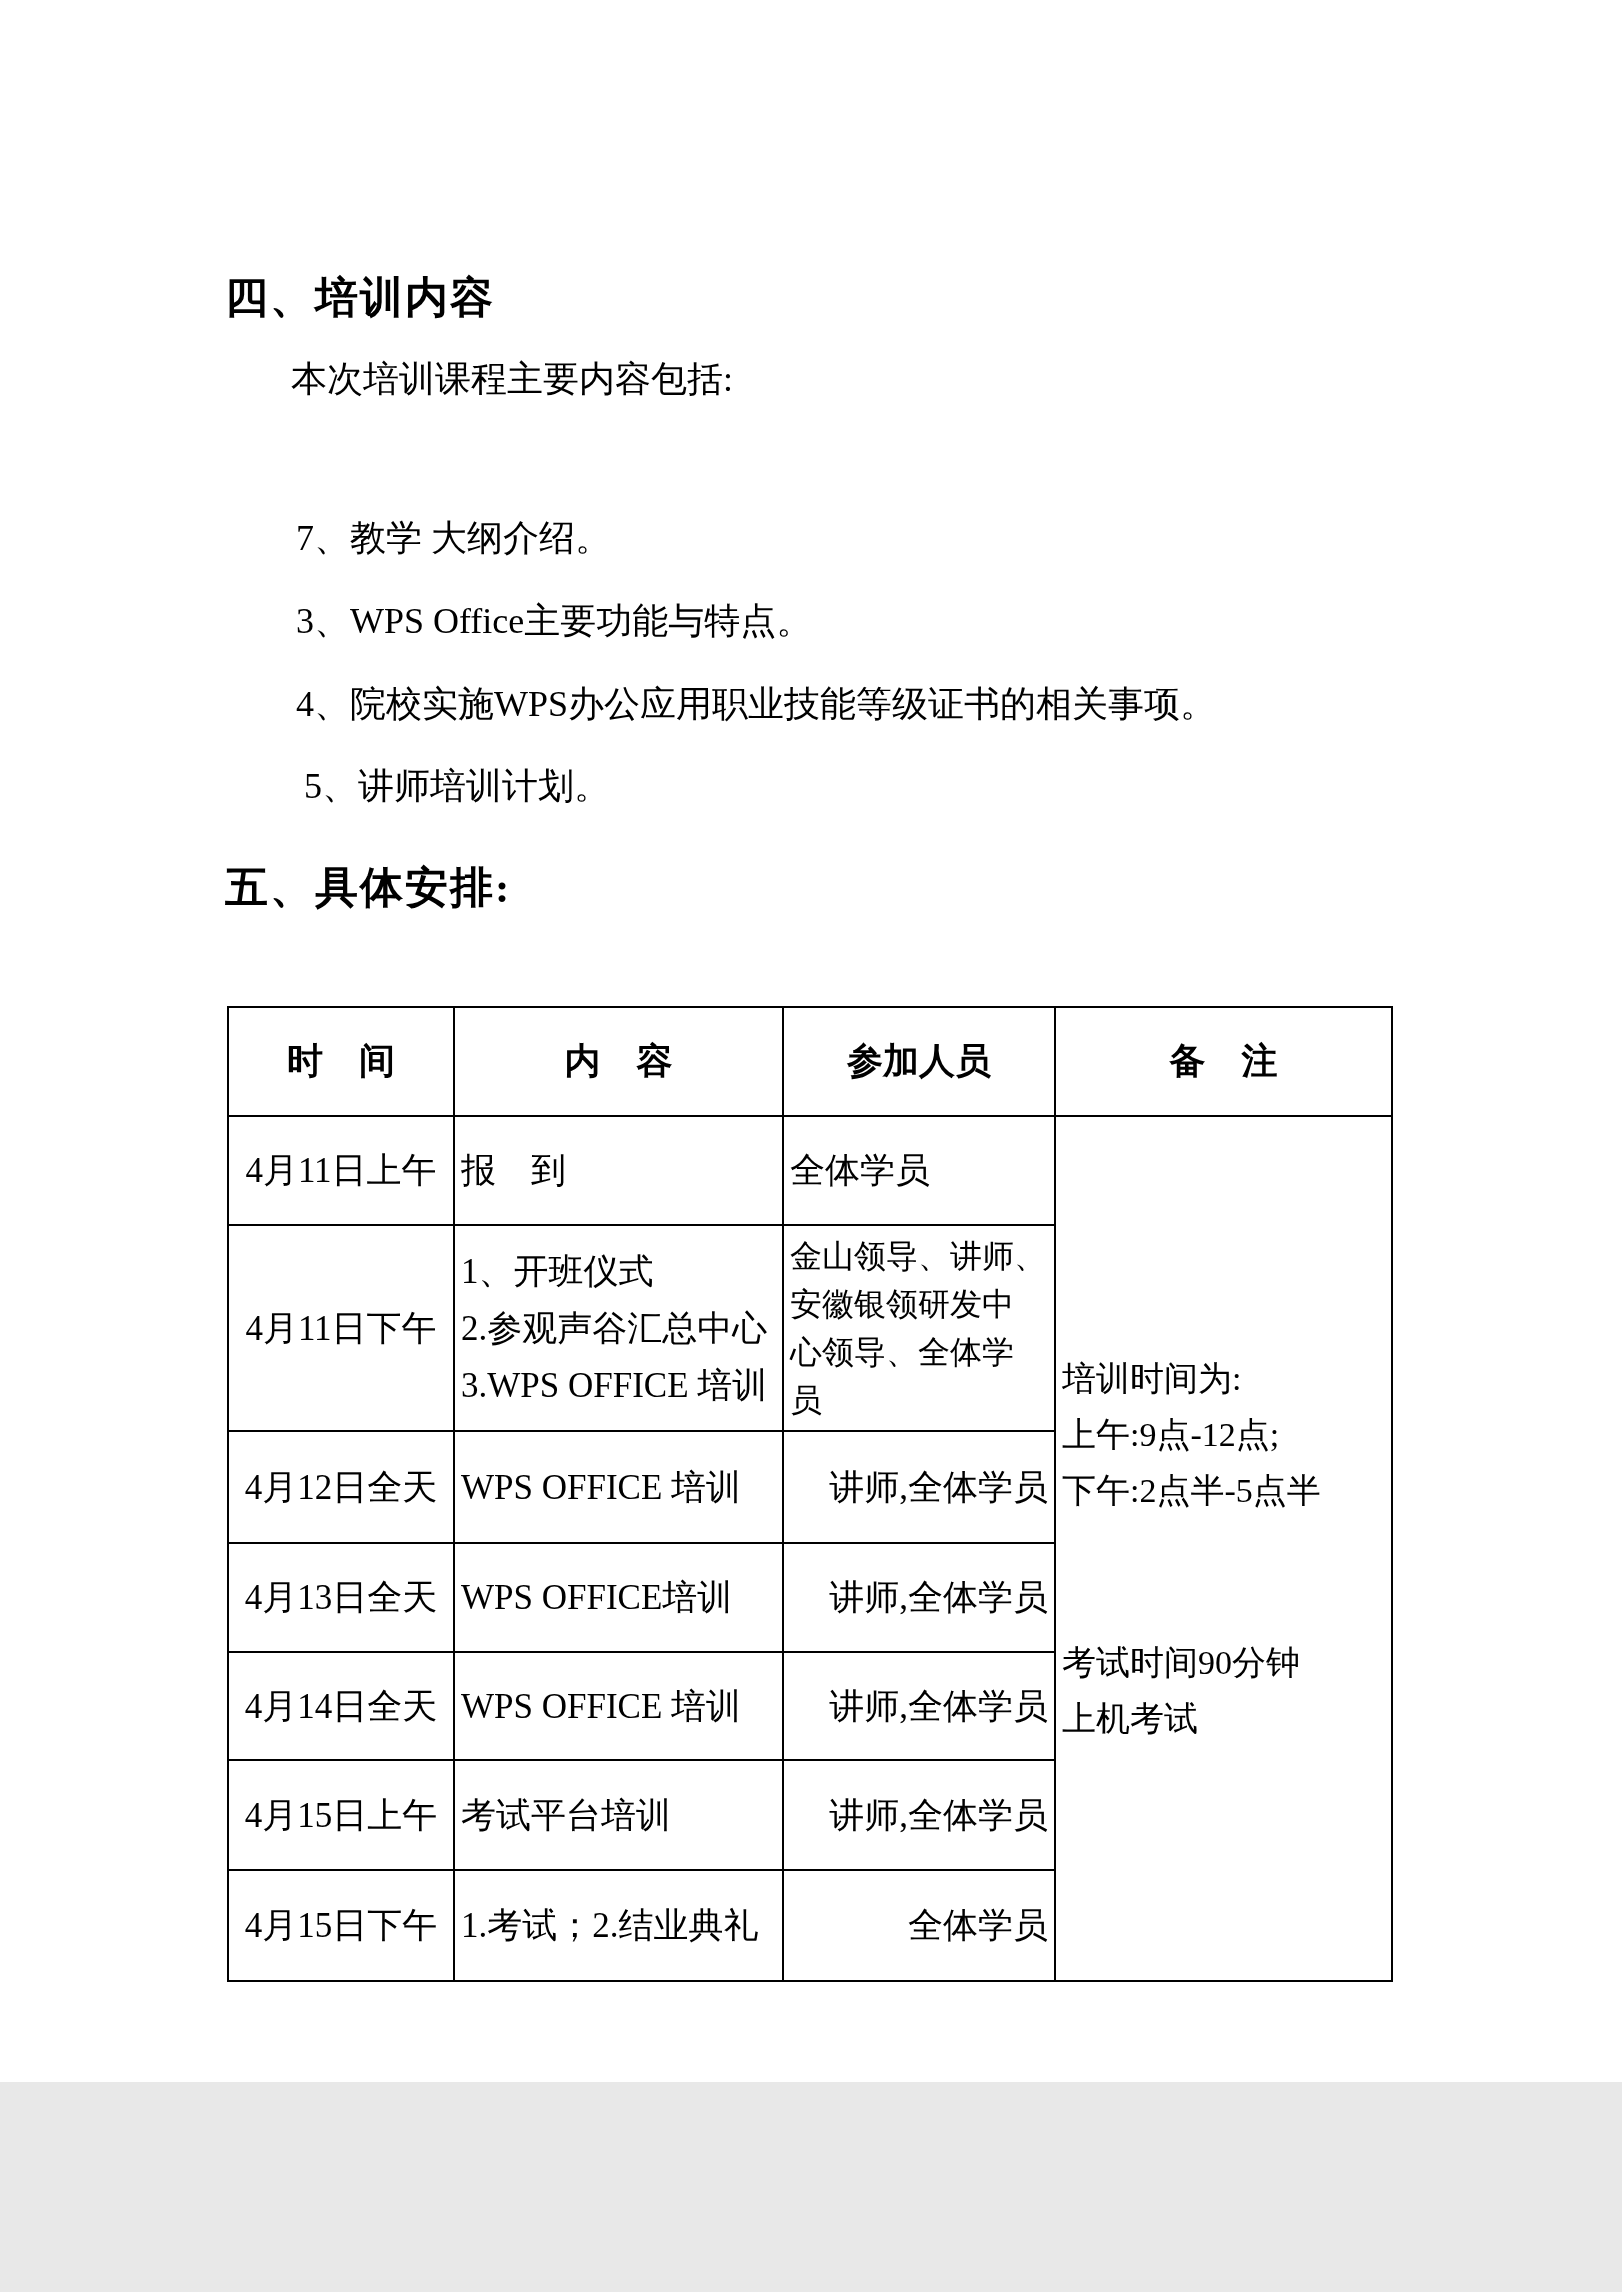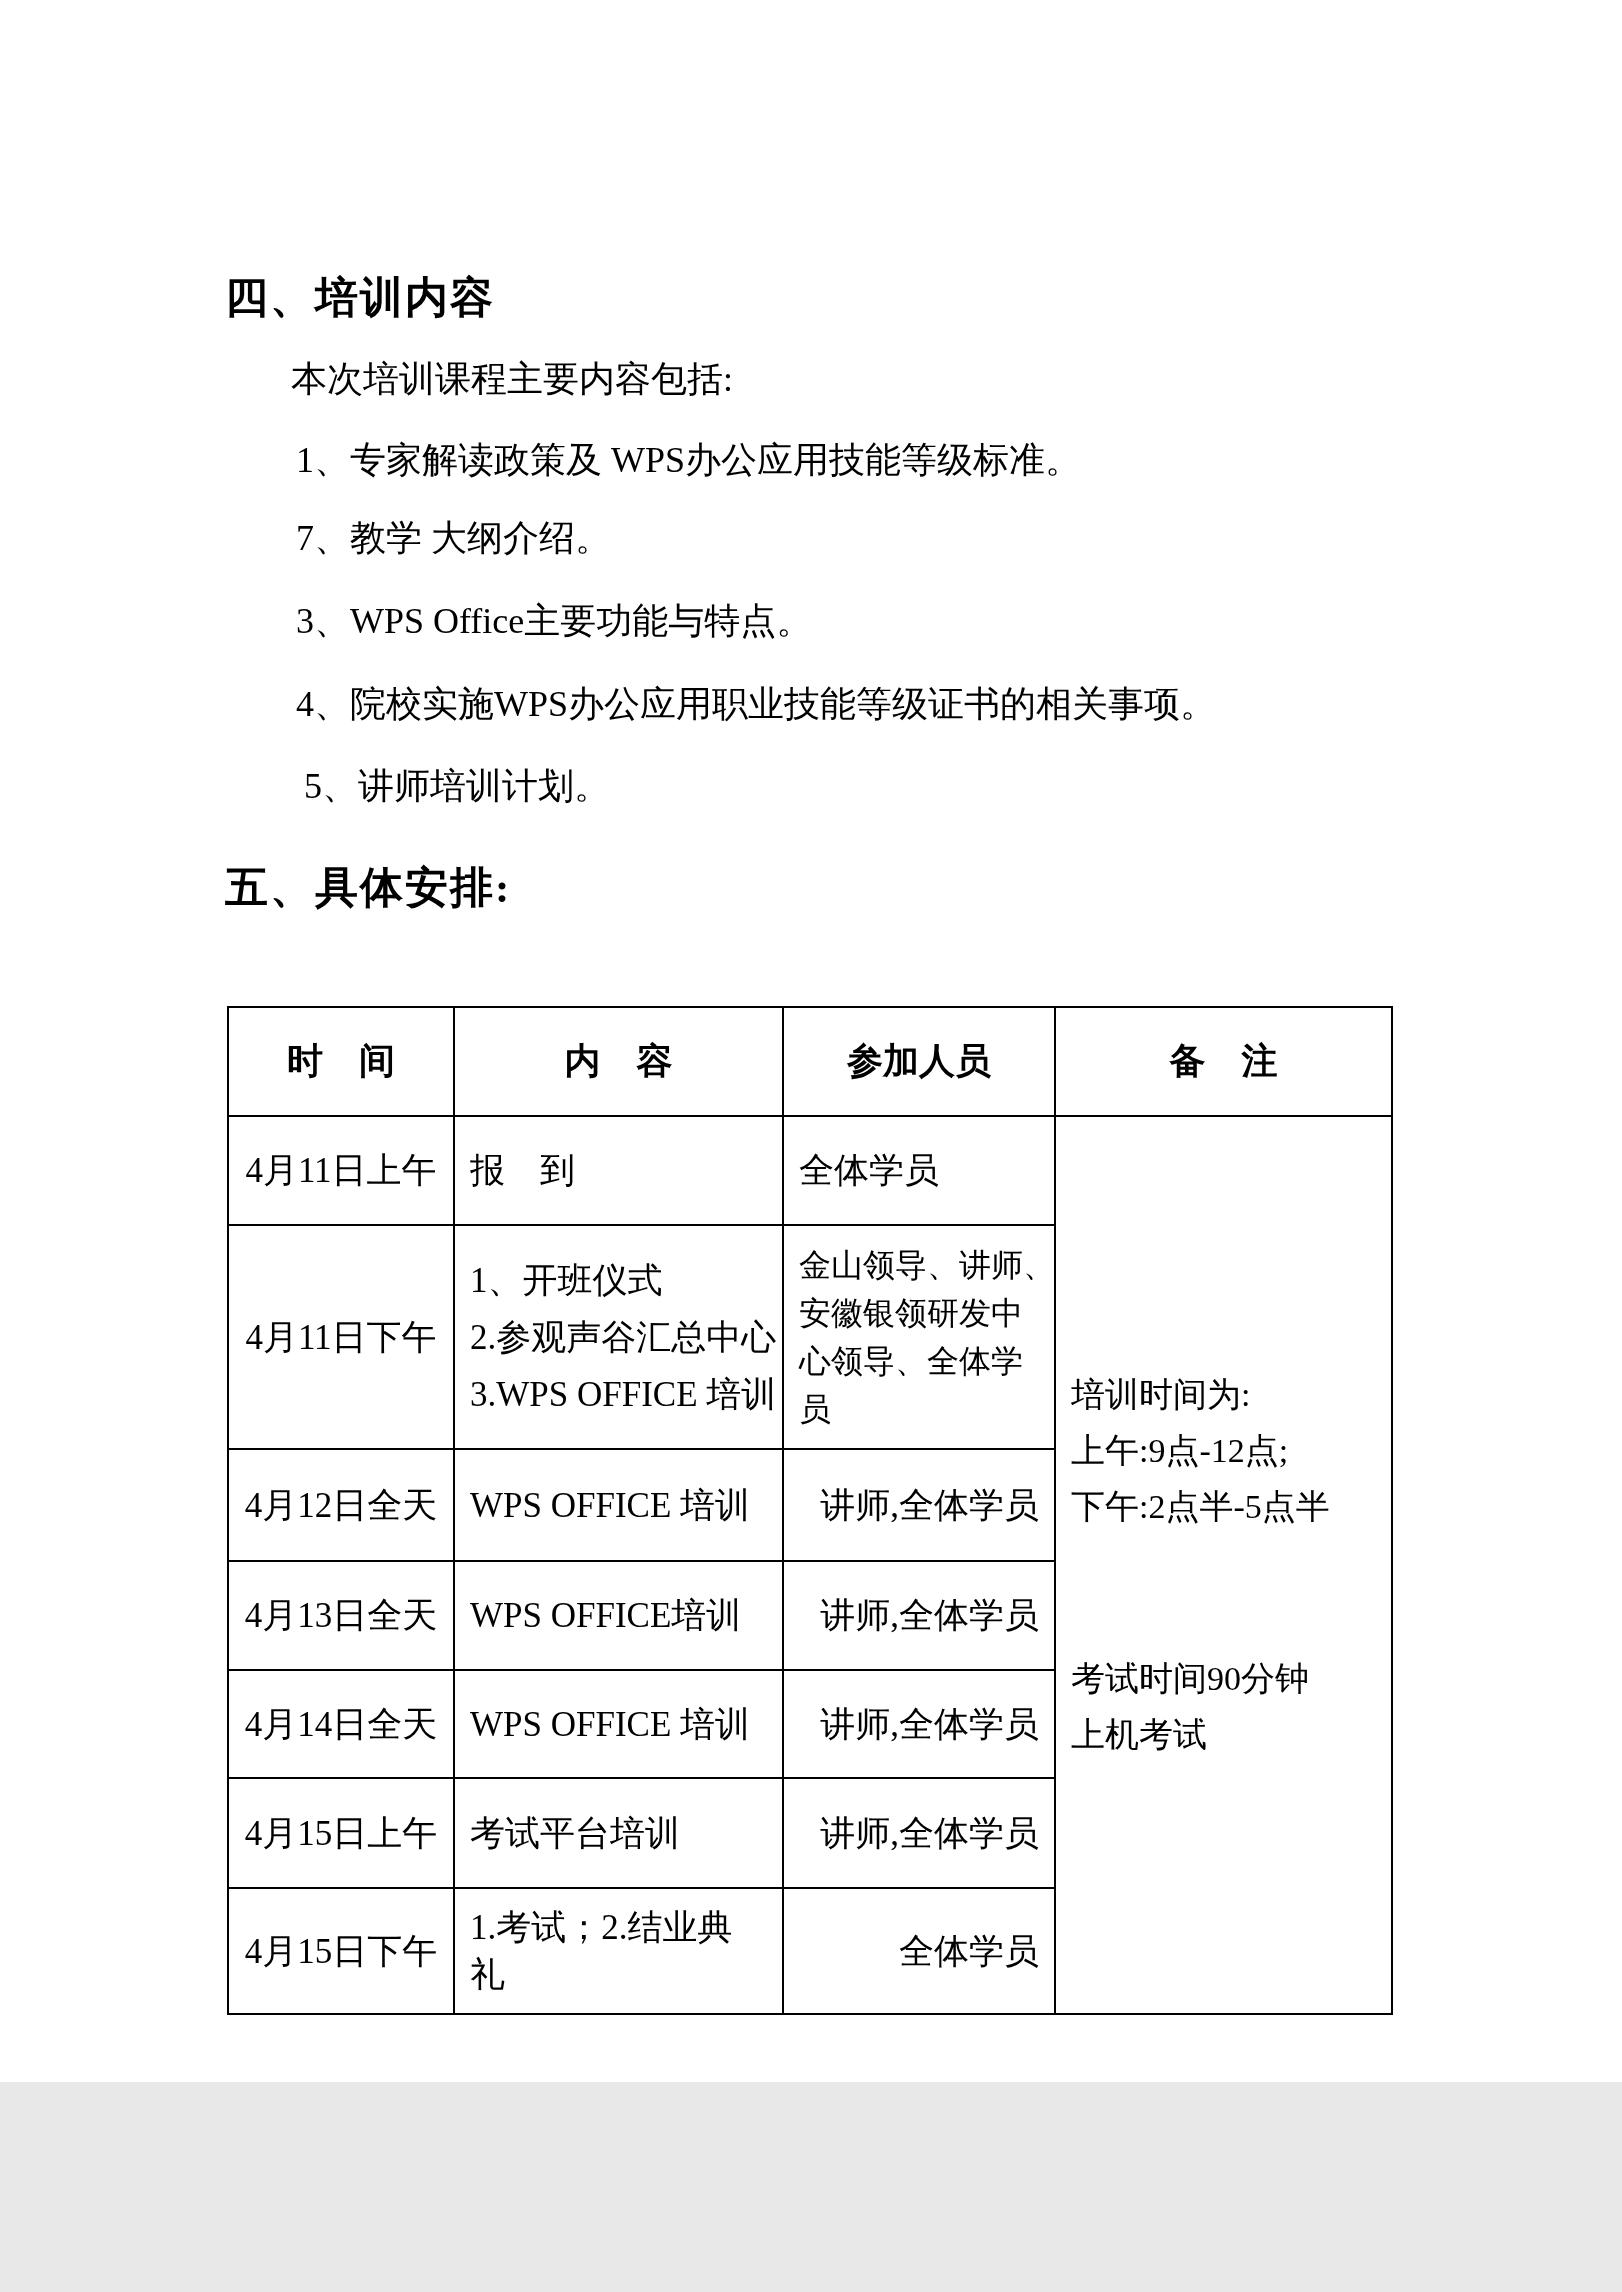--- a/index.html
+++ b/index.html
@@ -20,21 +20,21 @@
   .body-text{font-size:36px;line-height:1.1;text-align:right;}
   .list-item{font-size:36px;line-height:1.1;}
 
   table.schedule{
     position:absolute;left:227px;top:1006px;
     width:1164px;border-collapse:collapse;table-layout:fixed;
     font-size:35px;
   }
   table.schedule td,table.schedule th{
     border:2px solid #000;
-    padding:15px;
+    padding:6px;
     vertical-align:middle;
     overflow:hidden;
   }
   th.hdr{font-weight:700;font-size:36px;text-align:center;}
   td.time{text-align:center;}
   td.center{margin-left:18px;}
   td.pad-lg{text-align:left;padding-left:21.6px;}
   td.pad-sm{text-align:left;padding-left:7.8px;}
   td.pad-md{text-align:left;padding-left:15.7px;margin-left:20px;}
   td.participants{text-align:right;padding-left:27.4px;}
@@ -56,21 +56,20 @@
 </style>
 </head>
 <body>
 
 <div class="page">
 
   <div class="abs h1" style="left:225px;top:274px;">四、培训内容</div>
 
   <div class="abs body-text" style="left:291px;top:360px;">本次培训课程主要内容包括:</div>
 
-  <div class="abs list-item" style="left:296px;top:441px;">1、专家解读政策及 WPS办公应用技能等级标准。</div>
   <div class="abs list-item" style="left:296px;top:519px;">7、教学 大纲介绍。</div>
   <div class="abs list-item" style="left:296px;top:602px;">3、WPS Office主要功能与特点。</div>
   <div class="abs list-item" style="left:296px;top:685px;">4、院校实施WPS办公应用职业技能等级证书的相关事项。</div>
   <div class="abs list-item" style="left:304px;top:767px;">5、讲师培训计划。</div>
 
   <div class="abs h1" style="left:225px;top:864px;">五、具体安排:</div>
 
   <table class="schedule">
     <colgroup>
       <col style="width:226px">

